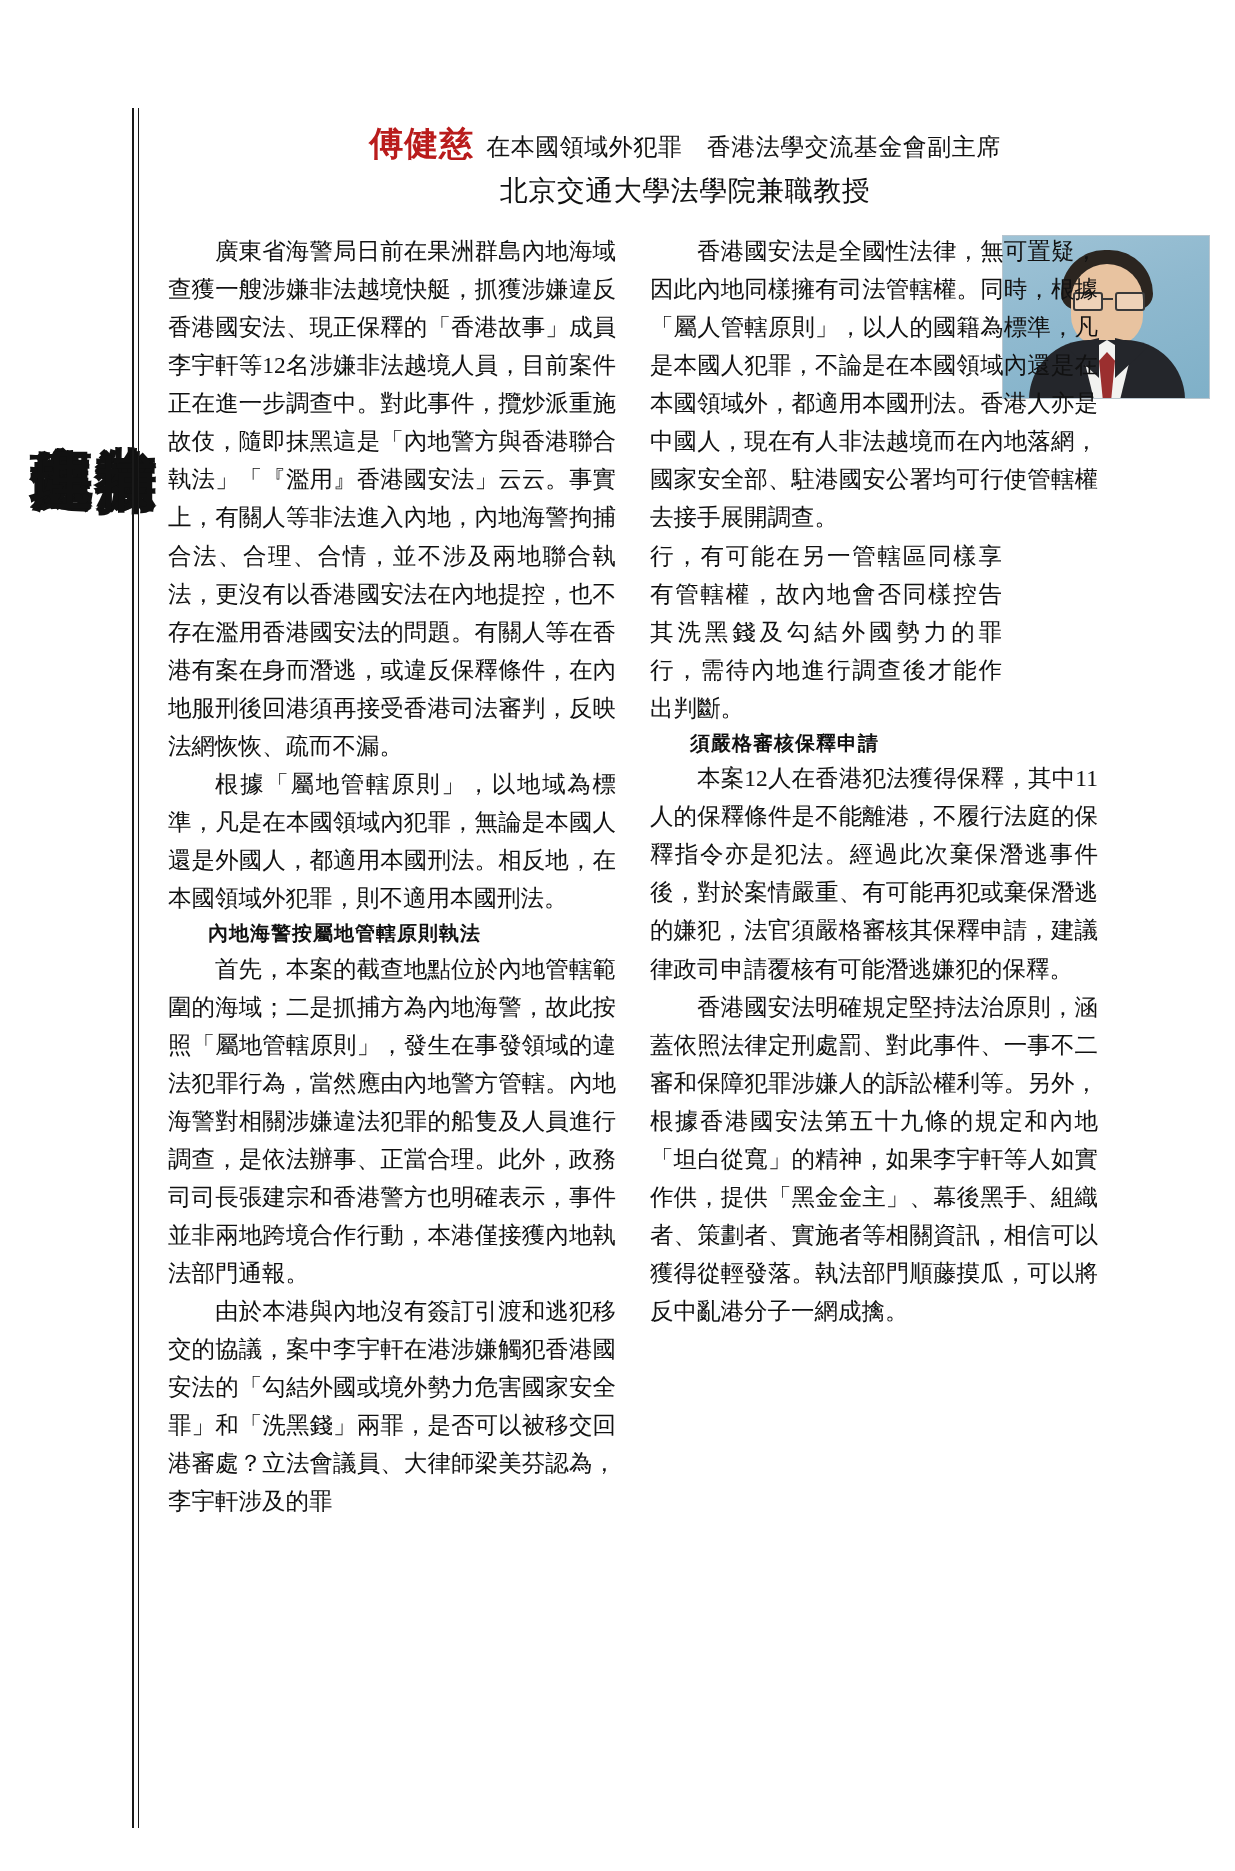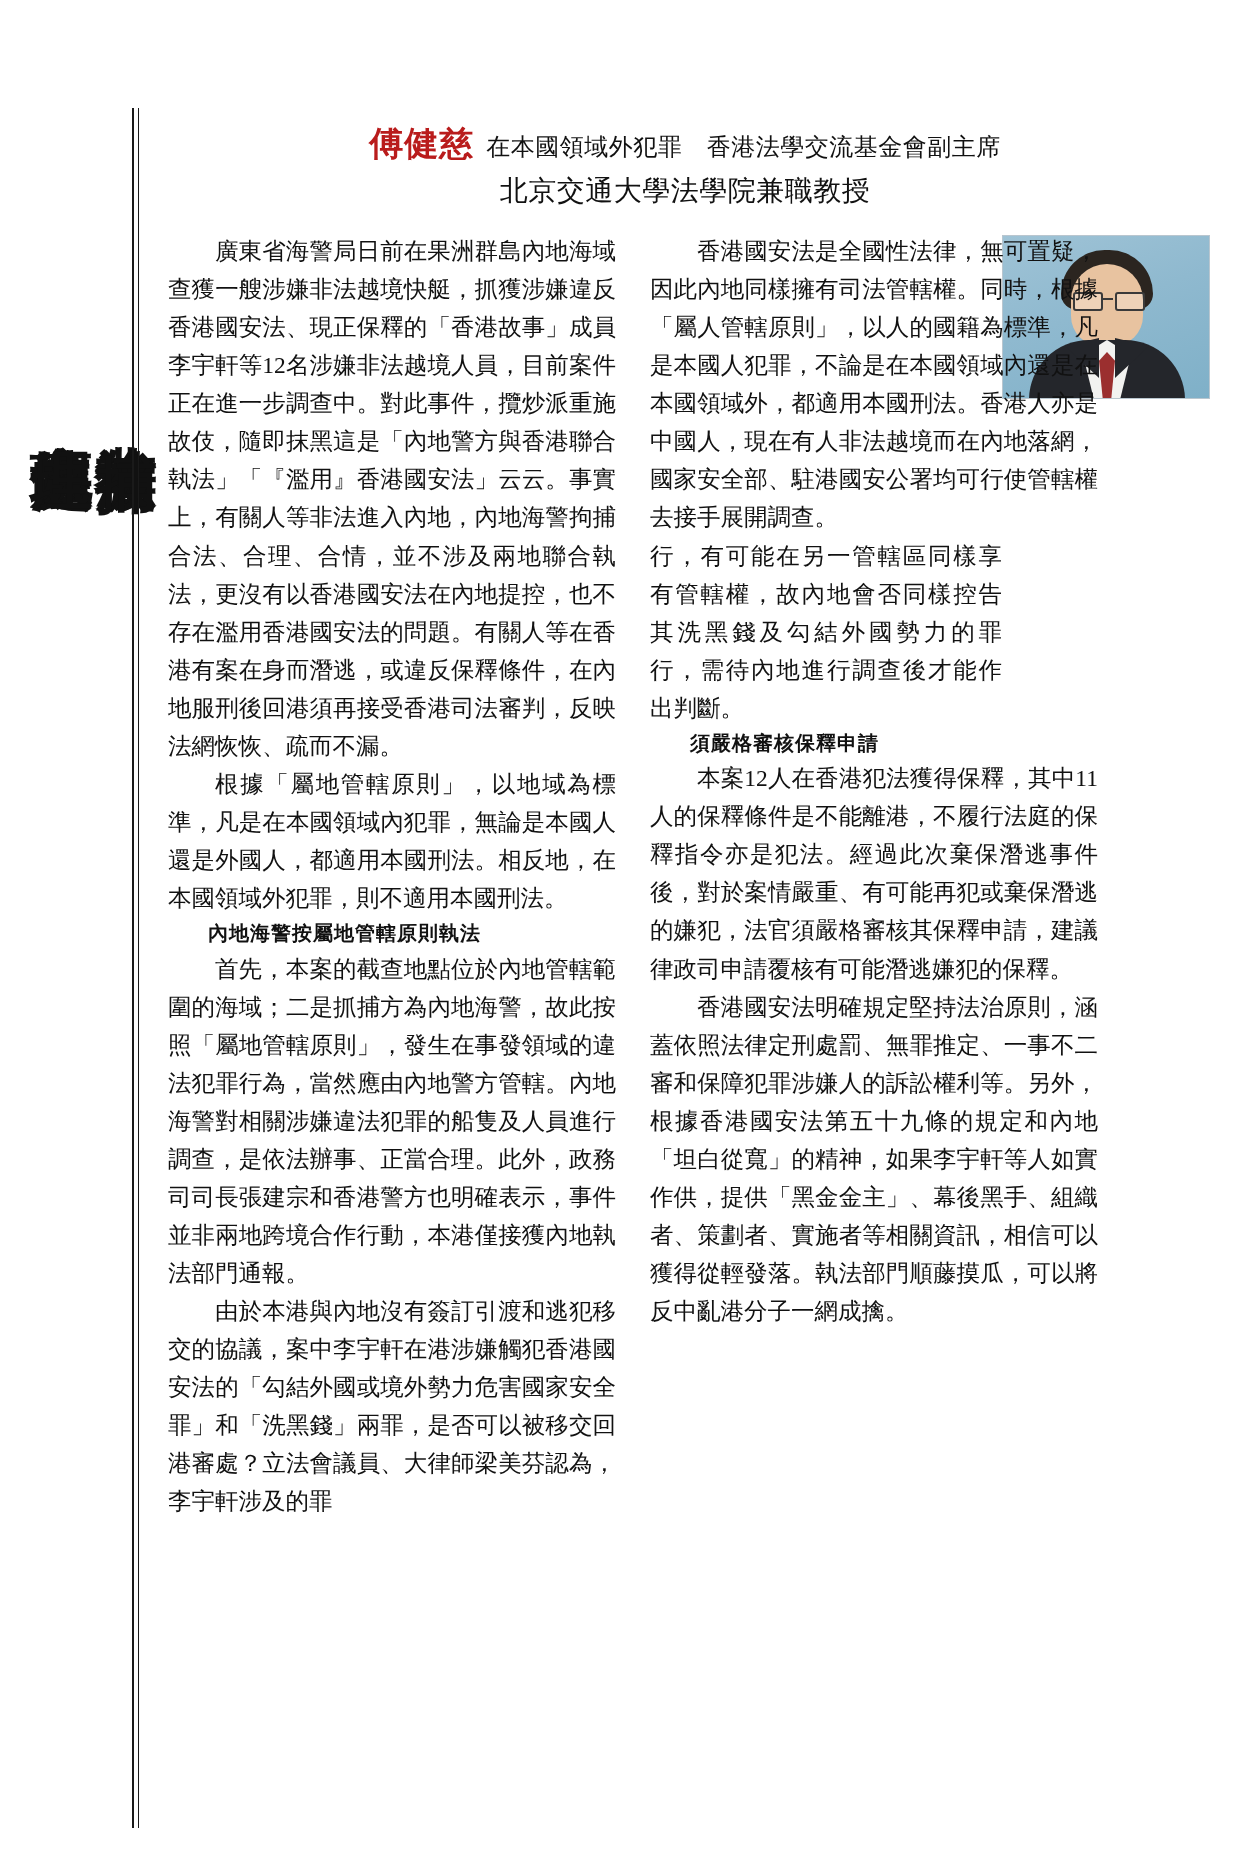--- a/index.html
+++ b/index.html
@@ -239,16 +239,16 @@
     <p class="subhead">內地海警按屬地管轄原則執法</p>
     <p>首先，本案的截查地點位於內地管轄範圍的海域；二是抓捕方為內地海警，故此按照「屬地管轄原則」，發生在事發領域的違法犯罪行為，當然應由內地警方管轄。內地海警對相關涉嫌違法犯罪的船隻及人員進行調查，是依法辦事、正當合理。此外，政務司司長張建宗和香港警方也明確表示，事件並非兩地跨境合作行動，本港僅接獲內地執法部門通報。</p>
     <p>由於本港與內地沒有簽訂引渡和逃犯移交的協議，案中李宇軒在港涉嫌觸犯香港國安法的「勾結外國或境外勢力危害國家安全罪」和「洗黑錢」兩罪，是否可以被移交回港審處？立法會議員、大律師梁美芬認為，李宇軒涉及的罪</p>
   </div>
 
   <div class="col col-right">
     <p>香港國安法是全國性法律，無可置疑，因此內地同樣擁有司法管轄權。同時，根據「屬人管轄原則」，以人的國籍為標準，凡是本國人犯罪，不論是在本國領域內還是在本國領域外，都適用本國刑法。香港人亦是中國人，現在有人非法越境而在內地落網，國家安全部、駐港國安公署均可行使管轄權去接手展開調查。</p>
     <p style="text-indent: 0px; width: 352px;">行，有可能在另一管轄區同樣享有管轄權，故內地會否同樣控告其洗黑錢及勾結外國勢力的罪行，需待內地進行調查後才能作出判斷。</p>
     <p class="subhead">須嚴格審核保釋申請</p>
     <p>本案12人在香港犯法獲得保釋，其中11人的保釋條件是不能離港，不履行法庭的保釋指令亦是犯法。經過此次棄保潛逃事件後，對於案情嚴重、有可能再犯或棄保潛逃的嫌犯，法官須嚴格審核其保釋申請，建議律政司申請覆核有可能潛逃嫌犯的保釋。</p>
-    <p>香港國安法明確規定堅持法治原則，涵蓋依照法律定刑處罰、無罪推定、一事不二審和保障犯罪涉嫌人的訴訟權利等。另外，根據香港國安法第五十九條的規定和內地「坦白從寬」的精神，如果李宇軒等人如實作供，提供「黑金金主」、幕後黑手、組織者、策劃者、實施者等相關資訊，相信可以獲得從輕發落。執法部門順藤摸瓜，可以將反中亂港分子一網成擒。</p>
+    <p>香港國安法明確規定堅持法治原則，涵蓋依照法律定刑處罰、對此事件、一事不二審和保障犯罪涉嫌人的訴訟權利等。另外，根據香港國安法第五十九條的規定和內地「坦白從寬」的精神，如果李宇軒等人如實作供，提供「黑金金主」、幕後黑手、組織者、策劃者、實施者等相關資訊，相信可以獲得從輕發落。執法部門順藤摸瓜，可以將反中亂港分子一網成擒。</p>
   </div>
 
 </div>
 
 </body></html>

